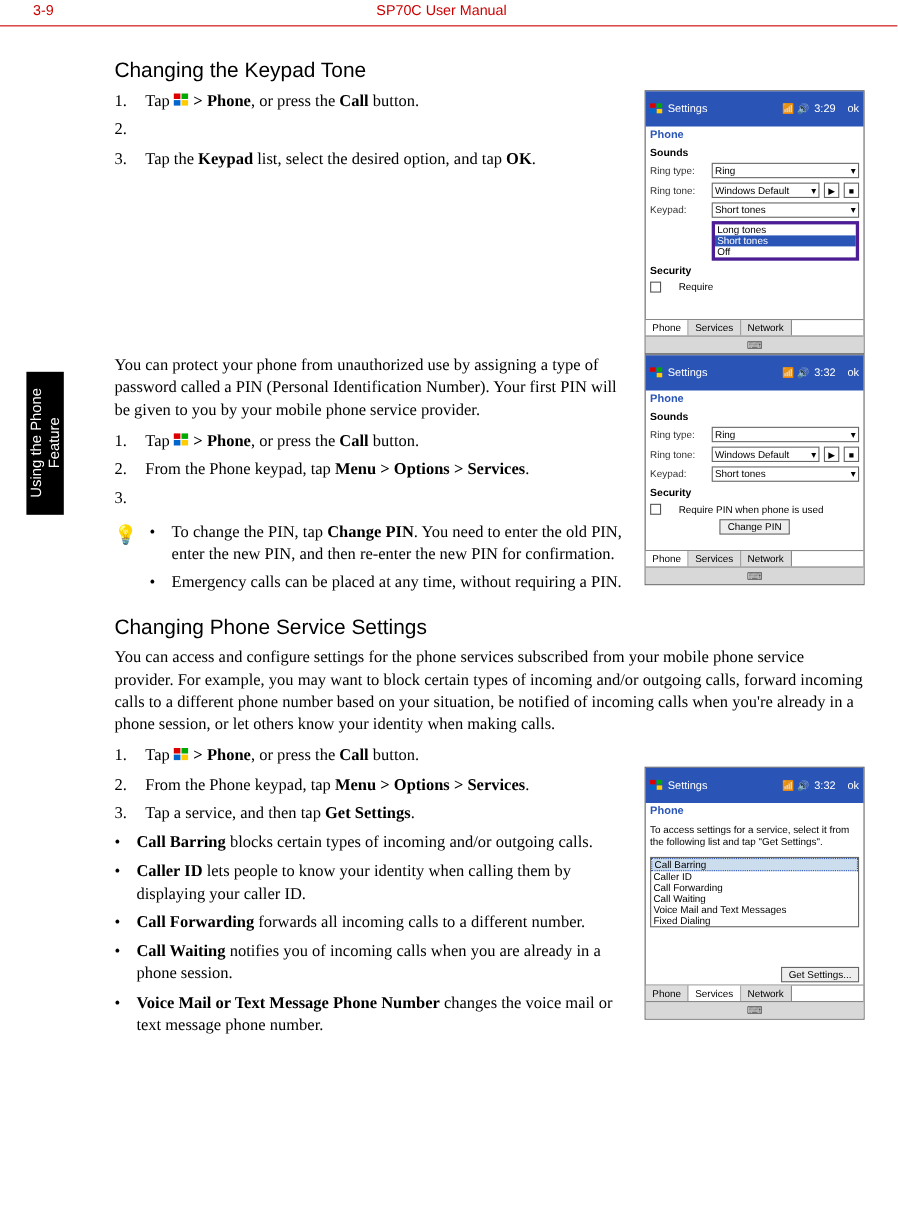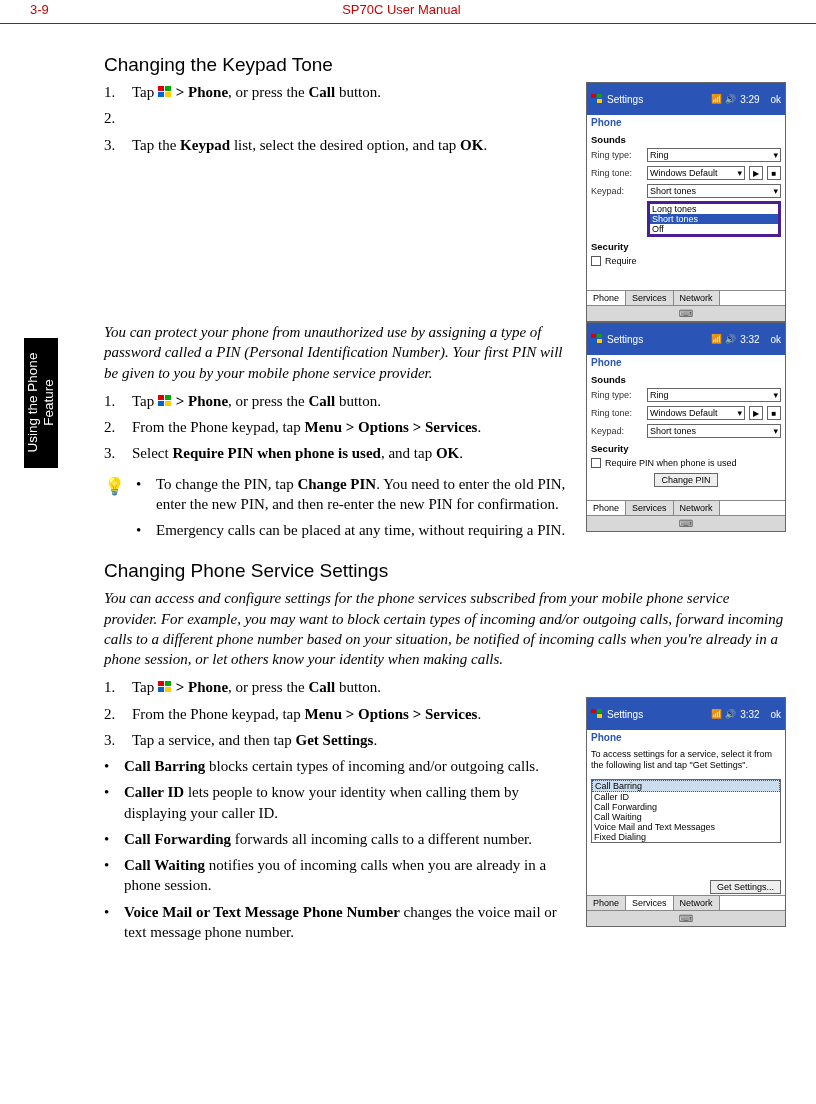--- a/index.html
+++ b/index.html
@@ -53,21 +53,21 @@
   .row { display: flex; align-items: flex-start; gap: 12px; }
   .textcol { flex: 1 1 auto; }
   .figcol { flex: 0 0 200px; }
   ol { list-style: none; padding-left: 0; margin: 0; }
   ol > li { display: flex; gap: 10px; margin-bottom: 6px; line-height: 1.35; }
   ol > li .num { width: 18px; flex: 0 0 18px; }
   ul.bul { list-style: none; padding-left: 0; }
   ul.bul > li { display: flex; gap: 12px; margin-bottom: 6px; line-height: 1.35; }
   ul.bul > li .dot { width: 8px; flex: 0 0 8px; }
   .indent { padding-left: 34px; }
-  p.body { line-height: 1.35; margin-bottom: 8px; font-style: italic; }
+  p.body { line-height: 1.35; margin-bottom: 8px; }
   b { font-weight: bold; }
   .winicon {
     display: inline-block; width: 14px; height: 12px; vertical-align: -1px;
     background:
       linear-gradient(#d00,#d00) 0 0/6px 5px no-repeat,
       linear-gradient(#0a0,#0a0) 7px 0/6px 5px no-repeat,
       linear-gradient(#06c,#06c) 0 6px/6px 5px no-repeat,
       linear-gradient(#fc0,#fc0) 7px 6px/6px 5px no-repeat;
   }
   .tipblock { display: flex; gap: 10px; margin-top: 10px; align-items: flex-start; }
@@ -96,21 +96,21 @@
   .dv-body { padding: 2px 4px 4px 4px; display: flex; flex-direction: column; gap: 2px; }
   .dv-line { display: flex; align-items: center; gap: 4px; height: 16px; }
   .dv-lbl { width: 52px; font-size: 9px; color: #333; }
   .dv-sel { flex: 1; height: 14px; border: 1px solid #666; background: #fff; font-size: 9px; padding: 0 2px; display: flex; align-items: center; position: relative; }
   .dv-sel::after { content: "▾"; position: absolute; right: 2px; font-size: 9px; }
   .dv-mini { width: 14px; height: 14px; border: 1px solid #666; display: inline-flex; align-items: center; justify-content: center; font-size: 8px; }
   .dv-sec-h { font-weight: bold; font-size: 9.5px; margin-top: 2px; }
   .dv-drop { border: 3px solid #4c1d95; margin-left: 56px; font-size: 9px; }
   .dv-drop div { padding: 0 2px; }
   .dv-drop .hl { background: #2a55b7; color: #fff; }
-  .dv-chk { display: flex; align-items: center; gap: 4px; margin-top: 2px; font-size: 9px; }
+  .dv-chk { display: flex; align-items: center; gap: 16px; margin-top: 2px; font-size: 9px; }
   .dv-chk .box { width: 10px; height: 10px; border: 1px solid #555; }
   .dv-btn { border: 1px solid #666; padding: 1px 6px; font-size: 9px; background: #eee; }
   .dv-tabs { display: flex; border-top: 1px solid #888; margin-top: auto; }
   .dv-tab { padding: 2px 6px; font-size: 9px; border-right: 1px solid #888; background: #ddd; }
   .dv-tab.active { background: #fff; }
   .dv-kbd { height: 16px; background: #d8d8d8; border-top: 1px solid #888; display: flex; align-items: center; justify-content: center; font-size: 10px; color: #555; }
   .dv-frame { display: flex; flex-direction: column; min-height: 240px; }
   .dv-frame2 { display: flex; flex-direction: column; min-height: 210px; }
   .dv-frame3 { display: flex; flex-direction: column; min-height: 230px; }
   .dv-svc { border: 1px solid #666; margin-top: 4px; font-size: 9px; }
@@ -207,21 +207,20 @@
         <li>
             <span class="num">1.</span>
           <span><span>Tap </span><span class="winicon"></span> <b>&gt; Phone</b><span>, or press the </span><b>Call</b><span> button.</span></span>
           </li>
         <li>
             <span class="num">2.</span>
           <span><span>From the Phone keypad, tap </span><b>Menu &gt; Options &gt; Services</b><span>.</span></span>
           </li>
         <li>
             <span class="num">3.</span>
-          <span><span>Select </span><b>Require PIN when phone is used</b><span>, and tap </span><b>OK</b><span>.</span></span>
           </li>
       </ol>
       <div class="tipblock">
         <div class="bulb"></div>
         <ul class="bul">
           <li>
               <span class="dot">•</span>
               <span><span>To change the PIN, tap </span><b>Change PIN</b><span>. You need to enter the old PIN, enter the new PIN, and then re-enter the new PIN for confirmation.</span></span>
             </li>
           <li>

